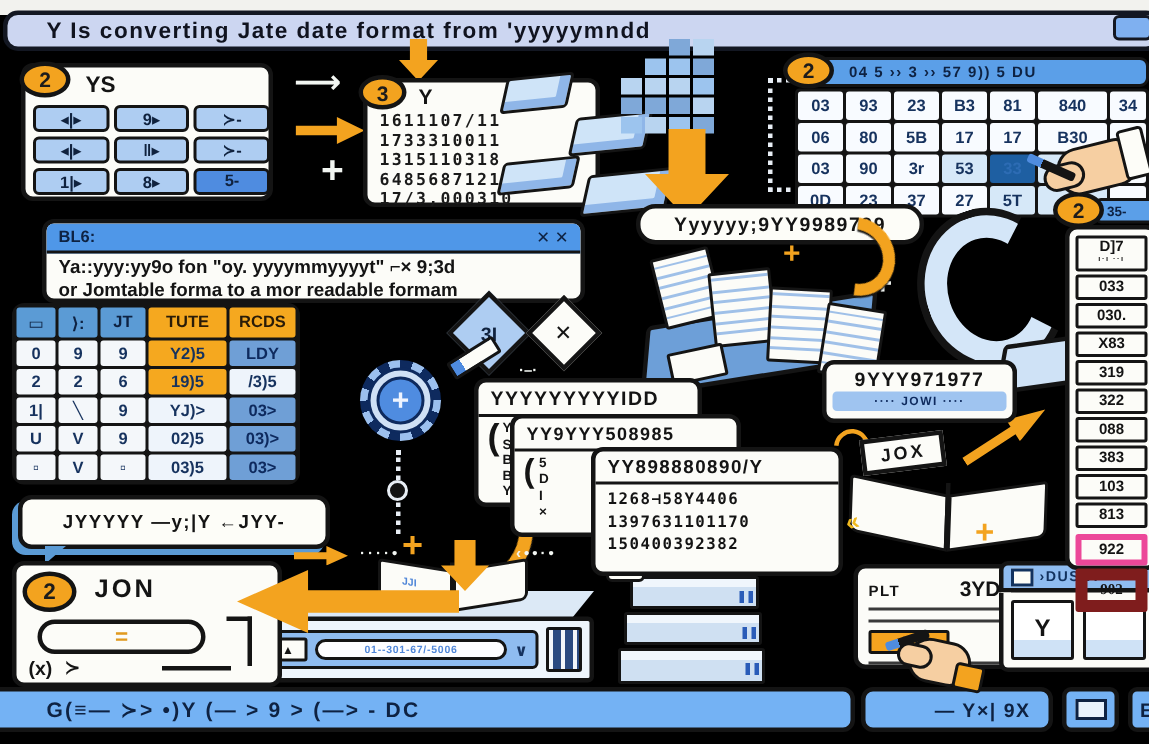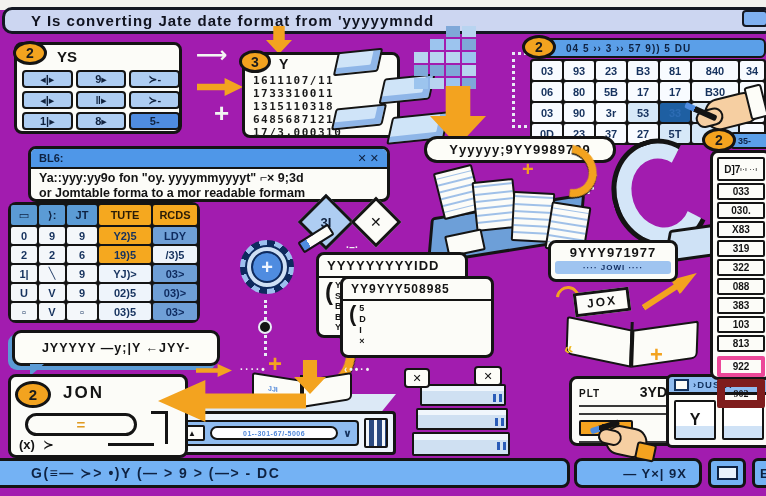--- a/index.html
+++ b/index.html
@@ -1,16 +1,16 @@
 <!DOCTYPE html>
 <html><head>
 <meta charset="utf-8">
 <style>
   html,body{margin:0;padding:0;background:#0d3a33;}
-  #stage{position:relative;width:766px;height:496px;overflow:hidden;background:#a21caf;
+  #stage{position:relative;width:766px;height:496px;overflow:hidden;background:#000000;
          font-family:"Liberation Sans","DejaVu Sans",sans-serif;font-weight:bold;color:#141414;}
   .abs{position:absolute;}
   .panel{background:#fcfcf8;border:3px solid #141414;border-radius:8px;box-sizing:border-box;}
   .badge{position:absolute;background:#f3a31f;border:3px solid #141414;border-radius:50%;
          display:flex;align-items:center;justify-content:center;font-size:14px;color:#1c1c1c;z-index:5;box-sizing:border-box;}
   .hdrblue{background:#5b9fe8;border:2.5px solid #141414;box-sizing:border-box;color:#0e2242;}
   .key{background:#aecdf2;border:2px solid #141414;border-radius:4px;display:flex;align-items:center;justify-content:center;
        font-size:11px;color:#10223e;box-sizing:border-box;}
   .key.sel{background:#4f8ce0;}
   .cell{background:#f8fbff;display:flex;align-items:center;justify-content:center;font-size:11px;color:#16325e;border-radius:2px;}
@@ -256,20 +256,28 @@
     <div style="display:flex;padding:2px 6px;gap:3px;">
       <span style="font-size:22px;line-height:1;">(</span>
       <div style="font-size:9px;line-height:11px;">
         <div>5</div>
         <div>D</div>
         <div>I</div>
         <div>×</div>
       </div>
     </div>
   </div>
+  <div class="abs panel" style="left:394px;top:298px;width:168px;height:86px;z-index:7;">
+    <div style="font-size:12.5px;padding:3px 8px;border-bottom:2.5px solid #141414;letter-spacing:1px;">YY898880890/Y</div>
+    <div class="mono" style="padding:3px 8px;font-size:10.5px;line-height:15px;letter-spacing:1px;">
+      <div>1268⊣58Y4406</div>
+      <div>1397631101170</div>
+      <div>150400392382</div>
+    </div>
+  </div>
 
   <div class="abs" style="left:424px;top:136px;width:192px;height:27px;background:#fdfdf8;border:3px solid #141414;border-radius:13px;box-sizing:border-box;display:flex;align-items:center;justify-content:center;z-index:4;">
     <span style="font-size:13px;letter-spacing:1px;">Yyyyyy;9YY9989799</span>
     </div>
 
   <div class="abs" style="left:428px;top:206px;width:150px;height:40px;background:#6d9fd8;border:3px solid #141414;border-radius:4px;transform:rotate(-9deg) skewX(-14deg);z-index:1;"></div>
   <div class="abs paper lines" style="left:438px;top:168px;width:40px;height:48px;transform:rotate(-14deg);z-index:2;"></div>
   <div class="abs paper lines" style="left:474px;top:180px;width:42px;height:50px;transform:rotate(-6deg);z-index:2;"></div>
   <div class="abs paper lines" style="left:512px;top:192px;width:42px;height:50px;transform:rotate(3deg);z-index:2;"></div>
   <div class="abs paper lines" style="left:548px;top:204px;width:40px;height:48px;transform:rotate(9deg);z-index:2;"></div>
@@ -302,21 +310,21 @@
   <div class="abs" style="left:564px;top:340px;font-size:16px;color:#f0b91f;transform:rotate(-14deg);z-index:6;">«</div>
   <div class="abs og" style="left:650px;top:342px;font-size:22px;z-index:6;">+</div>
 
   <div class="badge" style="left:702px;top:128px;width:34px;height:24px;z-index:10;">
     <span>2</span>
     </div>
   <div class="abs hdrblue" style="left:730px;top:132px;width:40px;height:17px;border-radius:4px;display:flex;align-items:center;padding-left:6px;z-index:9;">
     <span style="font-size:9px;">35-</span>
     </div>
   <div class="abs panel" style="left:710px;top:150px;width:62px;height:230px;padding:4px;z-index:8;">
-    <div style="height:20px;border:2px solid #141414;border-radius:2px;display:flex;flex-direction:row;align-items:center;justify-content:center;font-size:10px;line-height:9px;">
+    <div style="height:20px;border:2px solid #141414;border-radius:2px;display:flex;flex-direction:column;align-items:center;justify-content:center;font-size:10px;line-height:9px;">
       <span>D]7</span>
       <span style="font-size:5px;letter-spacing:1px;">ı·ı ··ı</span>
     </div>
     <div style="height:13px;margin-top:2px;border:2px solid #141414;border-radius:2px;display:flex;align-items:center;justify-content:center;font-size:10px;">033</div>
     <div style="height:13px;margin-top:2px;border:2px solid #141414;border-radius:2px;display:flex;align-items:center;justify-content:center;font-size:10px;">030.</div>
     <div style="height:13px;margin-top:2px;border:2px solid #141414;border-radius:2px;display:flex;align-items:center;justify-content:center;font-size:10px;">X83</div>
     <div style="height:13px;margin-top:2px;border:2px solid #141414;border-radius:2px;display:flex;align-items:center;justify-content:center;font-size:10px;">319</div>
     <div style="height:13px;margin-top:2px;border:2px solid #141414;border-radius:2px;display:flex;align-items:center;justify-content:center;font-size:10px;">322</div>
     <div style="height:13px;margin-top:2px;border:2px solid #141414;border-radius:2px;display:flex;align-items:center;justify-content:center;font-size:10px;">088</div>
     <div style="height:13px;margin-top:2px;border:2px solid #141414;border-radius:2px;display:flex;align-items:center;justify-content:center;font-size:10px;">383</div>

